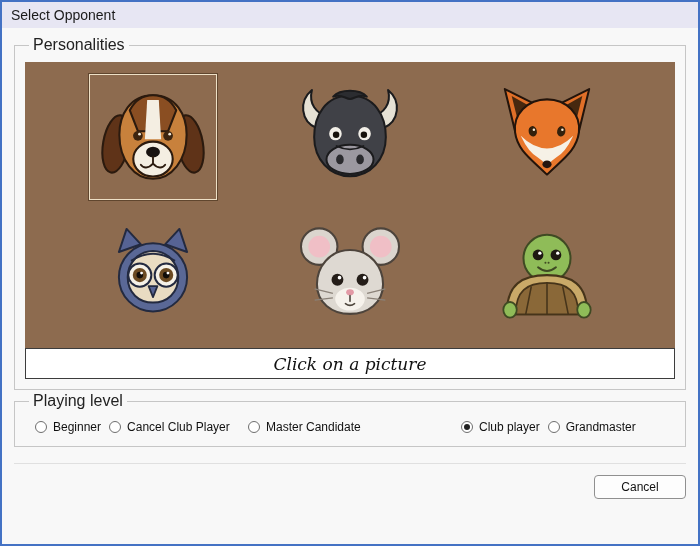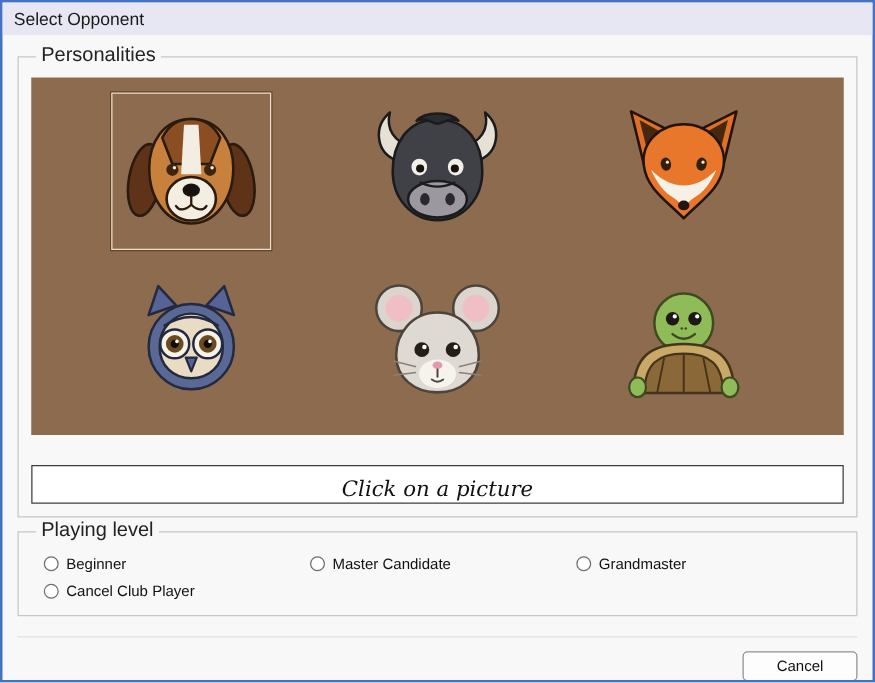--- a/index.html
+++ b/index.html
@@ -45,36 +45,36 @@
     line-height:0;
     cursor:pointer;
   }
   .cell.checked {
     border:1px solid #eee0c6;
     box-shadow:0 0 0 1px rgba(60,40,20,.55);
   }
   .cell svg { display:block; }
 
   .hint-bar {
-    margin-top:24px;
+    margin-top:0;
     height:31px;
     background:#ffffff;
     border:1px solid #3c3c3c;
-    display:flex; align-items:flex-end; justify-content:center;
+    display:flex; align-items:center; justify-content:center;
   }
   .hint-text {
     font-family:"DejaVu Serif","Liberation Serif",serif;
     font-style:italic;
     font-size:17px;
     color:#111;
   }
 
   .playing-level { margin-top:2px; }
   .pl-row { display:flex; padding:2px 0 2px 10px; }
-  .pl-col { display:flex; flex-direction:column; gap:8px; width:213px; }
+  .pl-col { display:flex; gap:8px; width:213px; }
   .radio-item { display:inline-flex; align-items:center; gap:6px; cursor:pointer; }
   .rb {
     width:12px; height:12px; flex:0 0 12px;
     border:1px solid #6e6e6e; border-radius:50%;
     background:#ffffff; position:relative;
   }
   .rb.checked::after {
     content:""; position:absolute; left:2px; top:2px;
     width:6px; height:6px; border-radius:50%; background:#222222;
   }
@@ -252,20 +252,24 @@
 
         <div class="pl-col">
           <label class="radio-item">
             <span class="rb"></span>
             <span class="rlabel">Master Candidate</span>
           </label>
         </div>
 
         <div class="pl-col">
           <label class="radio-item">
+            <span class="rb checked"></span>
+            <span class="rlabel">Club player</span>
+          </label>
+          <label class="radio-item">
             <span class="rb"></span>
             <span class="rlabel">Grandmaster</span>
           </label>
         </div>
 
       </div>
     </fieldset>
 
     <div class="footer">
       <button class="cancel-btn">Cancel</button>

